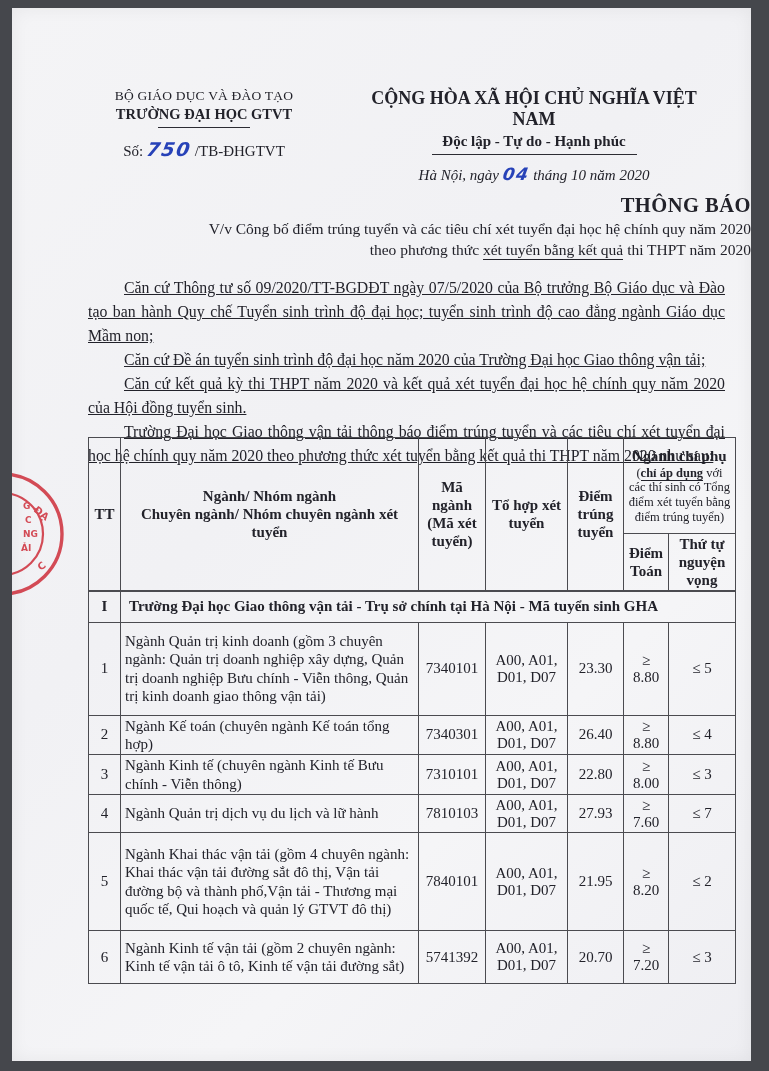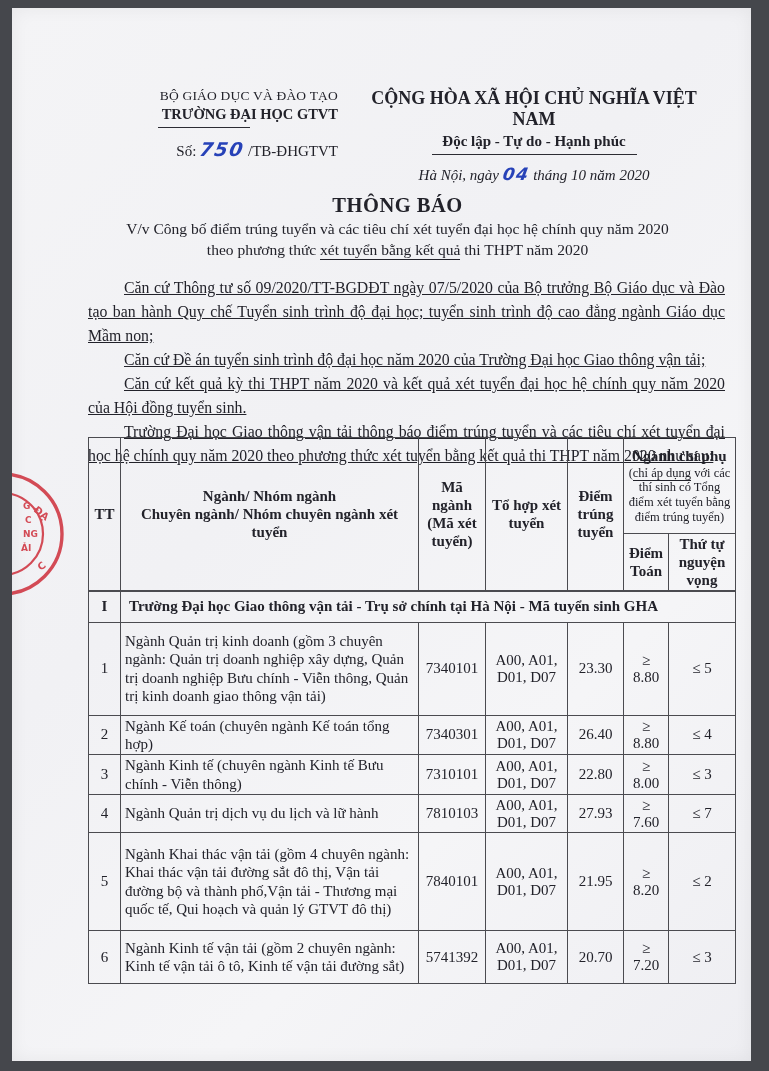--- a/index.html
+++ b/index.html
@@ -9,40 +9,40 @@
     font-family:"Liberation Serif", serif;
     -webkit-font-smoothing:antialiased;
   }
   .paper{
     position:absolute;left:12px;top:8px;width:739px;height:1053px;
     background:linear-gradient(135deg,#f4f4f6 0%,#f1f1f4 40%,#f5f5f7 70%,#eeeef2 100%);
     color:#22222a;overflow:hidden;
     box-shadow:inset 0 0 18px rgba(0,0,0,0.06);
   }
   
-  .lh-left{position:absolute;top:80px;left:58px;width:268px;text-align:right;}
+  .lh-left{position:absolute;top:80px;left:58px;width:268px;text-align:center;}
   .lh-right{position:absolute;top:80px;left:336px;width:372px;text-align:center;}
   .lh-l1{font-size:13.5px;letter-spacing:.2px;}
   .lh-l2{font-size:14.5px;font-weight:bold;margin-top:2px;}
   .lh-r1{font-size:18px;font-weight:bold;}
   .lh-r2{font-size:15px;font-weight:bold;margin-top:3px;}
   .rule{border:0;border-top:1.6px solid #2c2c33;margin:4px auto 0 auto;}
   .rule-left{width:92px;}
   .rule-right{width:205px;}
   .doc-number{margin-top:14px;font-size:15px;}
   .date-line{margin-top:12px;font-size:15px;font-style:italic;}
   .hand{
     font-family:"DejaVu Sans", sans-serif;font-style:italic;font-weight:bold;
     color:#2742b8;display:inline-block;transform:skewX(-10deg);
     letter-spacing:1.5px;
   }
   .hand-num{font-size:19px;line-height:14px;}
   .hand-day{font-size:17px;line-height:14px;}
   
-  .title-block{position:absolute;top:186px;left:16px;width:100%;text-align:center;}
+  .title-block{position:absolute;top:186px;left:0;width:100%;text-align:right;}
   .doc-title{font-size:20.5px;font-weight:bold;letter-spacing:.5px;}
   .doc-sub{font-size:15.5px;font-weight:normal;line-height:19px;margin-top:2px;}
   .u{border-bottom:1.6px solid #22222a;padding-bottom:.5px;}
   
   .bodytext{position:absolute;top:268px;left:76px;width:637px;
     font-size:15.8px;line-height:24px;text-align:justify;text-decoration:underline;}
   .bodytext p{margin:0;text-indent:36px;}
   
   table.score{
     position:absolute;top:429px;left:76px;width:647px;
@@ -52,21 +52,21 @@
   table.score th,table.score td{
     border:1.4px solid #4b4b50;vertical-align:middle;
     padding:1px 4px;overflow:hidden;
   }
   table.score th{font-weight:bold;text-align:center;line-height:18px;}
   td.ctt{text-align:center;}
   td.cnganh{text-align:left;padding-left:6px;line-height:18.4px;}
   td.cnum{text-align:center;}
   .tcp-title{font-size:15px;font-weight:bold;}
   .tcp-note{font-size:12.5px;font-weight:normal;line-height:14.6px;margin-top:1px;}
-  .tcp-note .nu{font-weight:normal;border-bottom:1.3px solid #22222a;}
+  .tcp-note .nu{font-weight:bold;border-bottom:1.3px solid #22222a;}
   tr.sec td{border-top:2.6px solid #4b4b50;font-weight:bold;}
   tr.sec td.sec-title{text-align:left;padding-left:8px;}
   .hdr2{line-height:18px;}
   
   .stamp{position:absolute;left:-75px;top:453px;width:140px;height:146px;z-index:3;opacity:.88;}
   .stamp text{fill:#cf3440;font-family:"DejaVu Sans", sans-serif;font-weight:bold;}
 </style>
 </head>
 <body>
 

